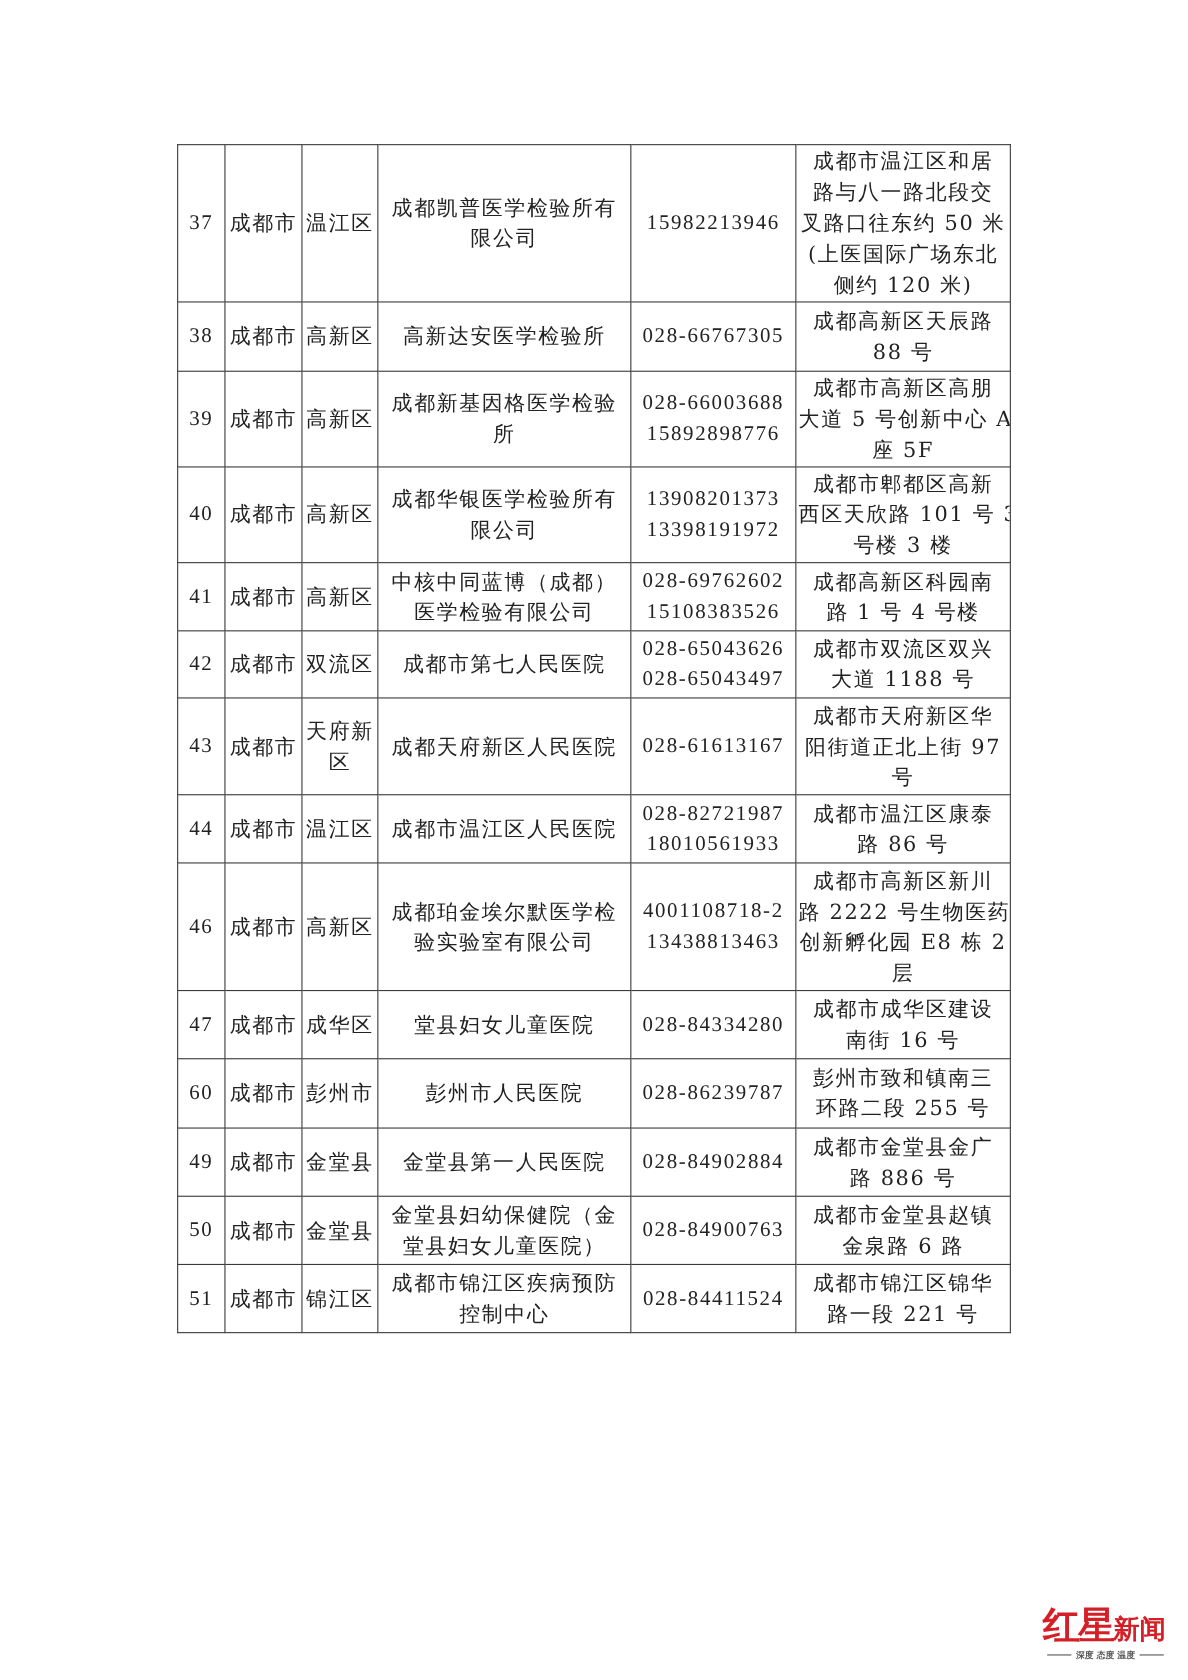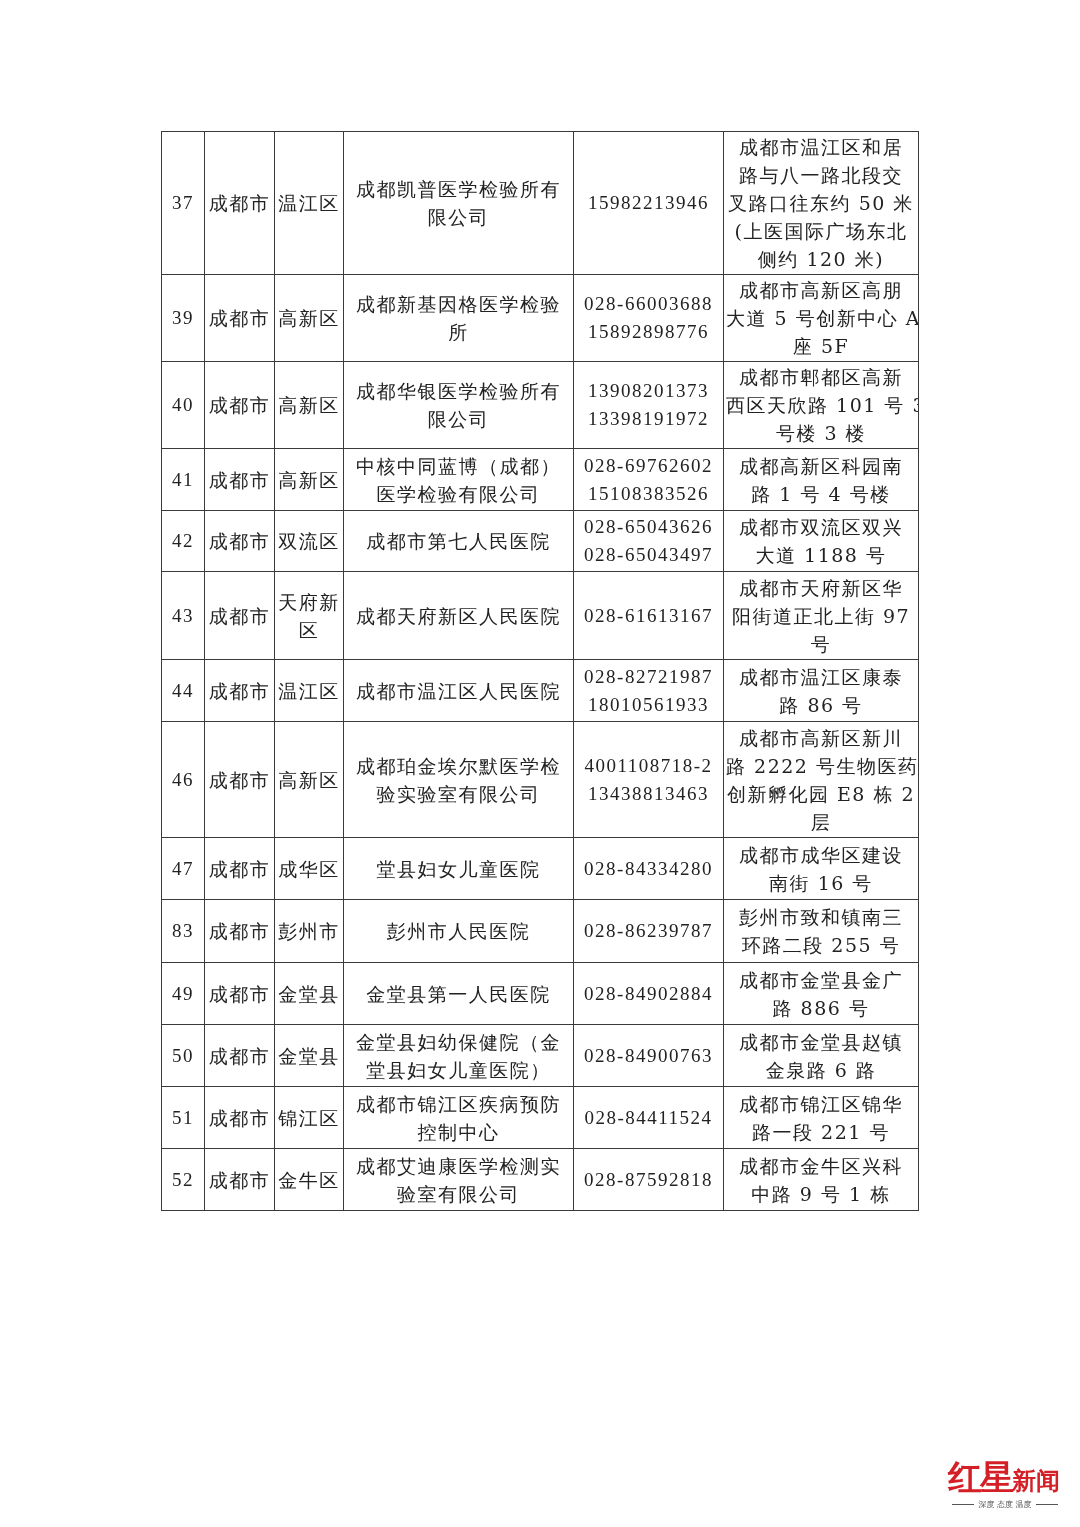--- a/index.html
+++ b/index.html
@@ -12,21 +12,21 @@
                   vertical-align: middle; font-size: 19px; line-height: 28px;
                   letter-spacing: 1.5px; overflow: hidden; white-space: nowrap; }
   td.c-no { font-family: "Liberation Serif", serif; font-size: 20px; letter-spacing: 0; }
   td.c-phone { font-family: "Liberation Serif", serif; font-size: 20px; letter-spacing: 1.6px; }
   .line { display: block; }
   .logo { position: absolute; left: 940px; top: 1455px; width: 130px; height: 60px; }
   .logo-main { position: absolute; left: 8px; top: 0; font-size: 34px; color: #d41f26;
                font-family: Liberation Sans, sans-serif; font-weight: bold; white-space: nowrap; letter-spacing: -2px; }
   .logo-main .news { font-size: 24px; letter-spacing: 0; }
   .logo-sub { position: absolute; left: 0; top: 44px; width: 130px; font-size: 8px; color: #555;
-              font-family: "DejaVu Sans", sans-serif; text-align: center; white-space: nowrap; }
+              font-family: "DejaVu Sans", sans-serif; text-align: center; white-space: nowrap; font-weight: bold; }
   .logo-sub::before, .logo-sub::after { content: ""; display: inline-block; width: 22px; height: 1px;
               background: #555; vertical-align: middle; margin: 0 4px; }
 </style>
 </head>
 <body>
 
 <div class="page">
   <table class="list">
     <colgroup>
       <col style="width:43px">
@@ -51,20 +51,37 @@
             <span class="line">15982213946</span>
           </td>
           <td class="c-address">
             <span class="line">成都市温江区和居</span>
             <span class="line">路与八一路北段交</span>
             <span class="line">叉路口往东约 50 米</span>
             <span class="line">(上医国际广场东北</span>
             <span class="line">侧约 120 米)</span>
           </td>
         </tr>
+        <tr style="height: 63px;">
+          <td class="c-no">38</td>
+          <td class="c-city">成都市</td>
+          <td class="c-district">
+            <span class="line">高新区</span>
+          </td>
+          <td class="c-name">
+            <span class="line">高新达安医学检验所</span>
+          </td>
+          <td class="c-phone">
+            <span class="line">028-66767305</span>
+          </td>
+          <td class="c-address">
+            <span class="line">成都高新区天辰路</span>
+            <span class="line">88 号</span>
+          </td>
+        </tr>
         <tr style="height: 87px;">
           <td class="c-no">39</td>
           <td class="c-city">成都市</td>
           <td class="c-district">
             <span class="line">高新区</span>
           </td>
           <td class="c-name">
             <span class="line">成都新基因格医学检验</span>
             <span class="line">所</span>
           </td>
@@ -204,21 +221,21 @@
           </td>
           <td class="c-phone">
             <span class="line">028-84334280</span>
           </td>
           <td class="c-address">
             <span class="line">成都市成华区建设</span>
             <span class="line">南街 16 号</span>
           </td>
         </tr>
         <tr style="height: 63px;">
-          <td class="c-no">83</td>
+          <td class="c-no">60</td>
           <td class="c-city">成都市</td>
           <td class="c-district">
             <span class="line">彭州市</span>
           </td>
           <td class="c-name">
             <span class="line">彭州市人民医院</span>
           </td>
           <td class="c-phone">
             <span class="line">028-86239787</span>
           </td>
@@ -271,38 +288,20 @@
           <td class="c-name">
             <span class="line">成都市锦江区疾病预防</span>
             <span class="line">控制中心</span>
           </td>
           <td class="c-phone">
             <span class="line">028-84411524</span>
           </td>
           <td class="c-address">
             <span class="line">成都市锦江区锦华</span>
             <span class="line">路一段 221 号</span>
-          </td>
-        </tr>
-        <tr style="height: 62px;">
-          <td class="c-no">52</td>
-          <td class="c-city">成都市</td>
-          <td class="c-district">
-            <span class="line">金牛区</span>
-          </td>
-          <td class="c-name">
-            <span class="line">成都艾迪康医学检测实</span>
-            <span class="line">验室有限公司</span>
-          </td>
-          <td class="c-phone">
-            <span class="line">028-87592818</span>
-          </td>
-          <td class="c-address">
-            <span class="line">成都市金牛区兴科</span>
-            <span class="line">中路 9 号 1 栋</span>
           </td>
         </tr>
       </tbody>
   </table>
 
   <div class="logo">
     <div class="logo-main"><span>红星</span><span class="news">新闻</span></div>
     <div class="logo-sub">深度 态度 温度</div>
   </div>
 </div>

